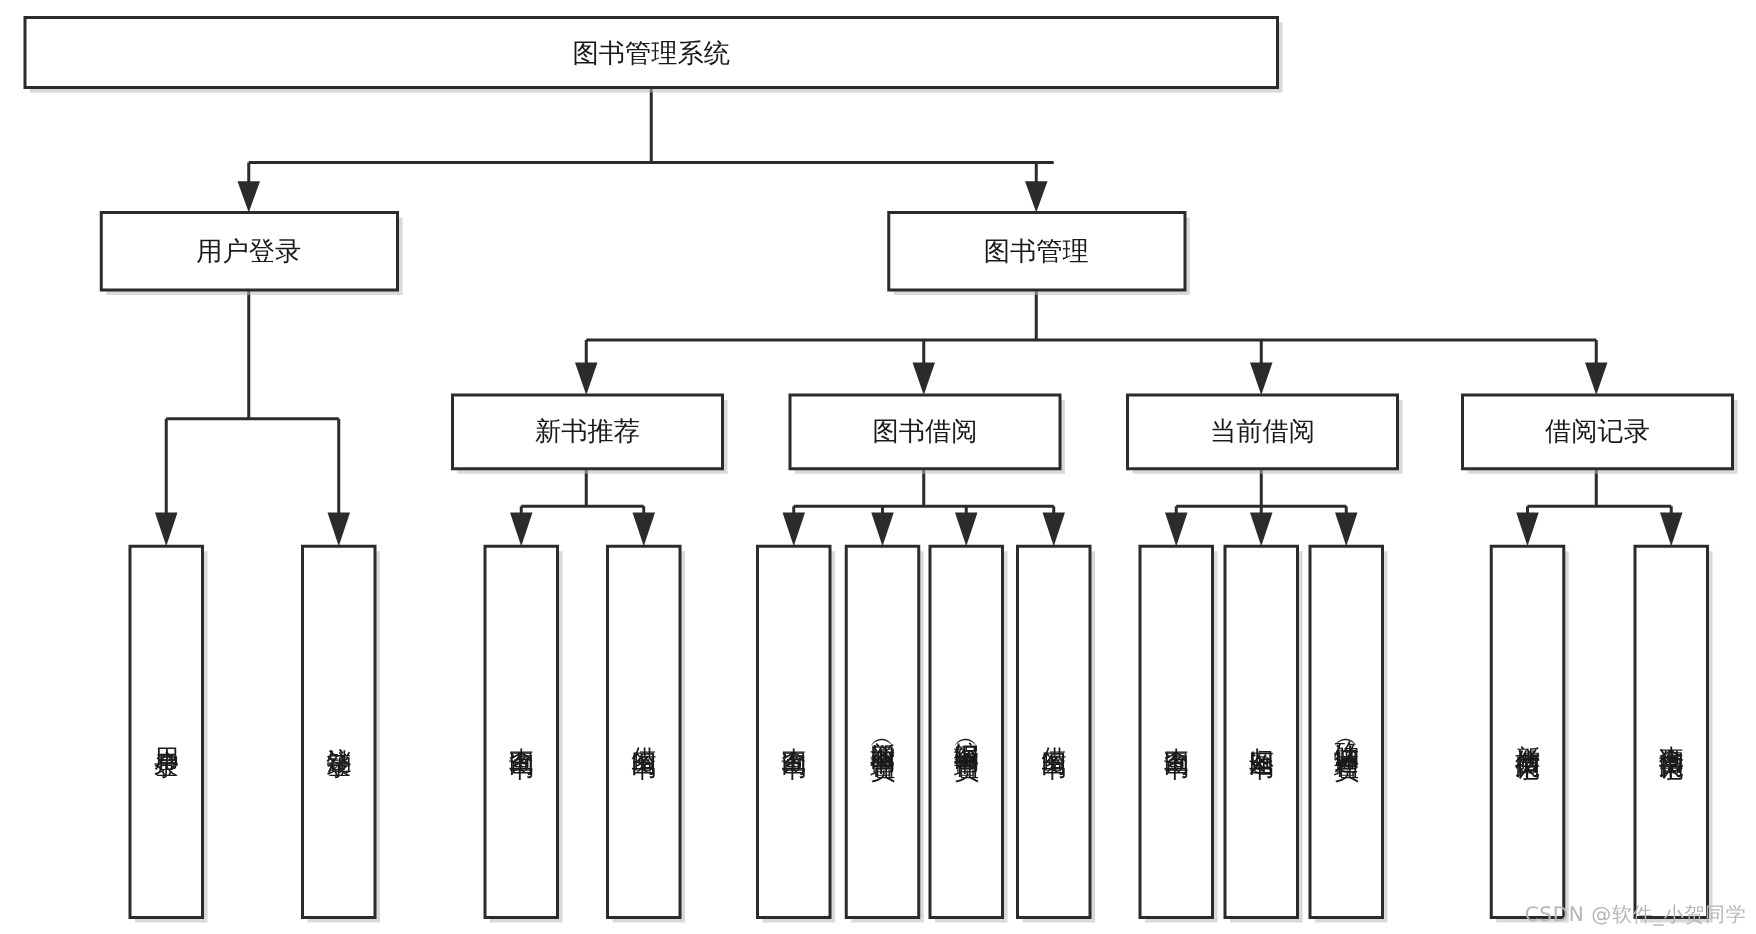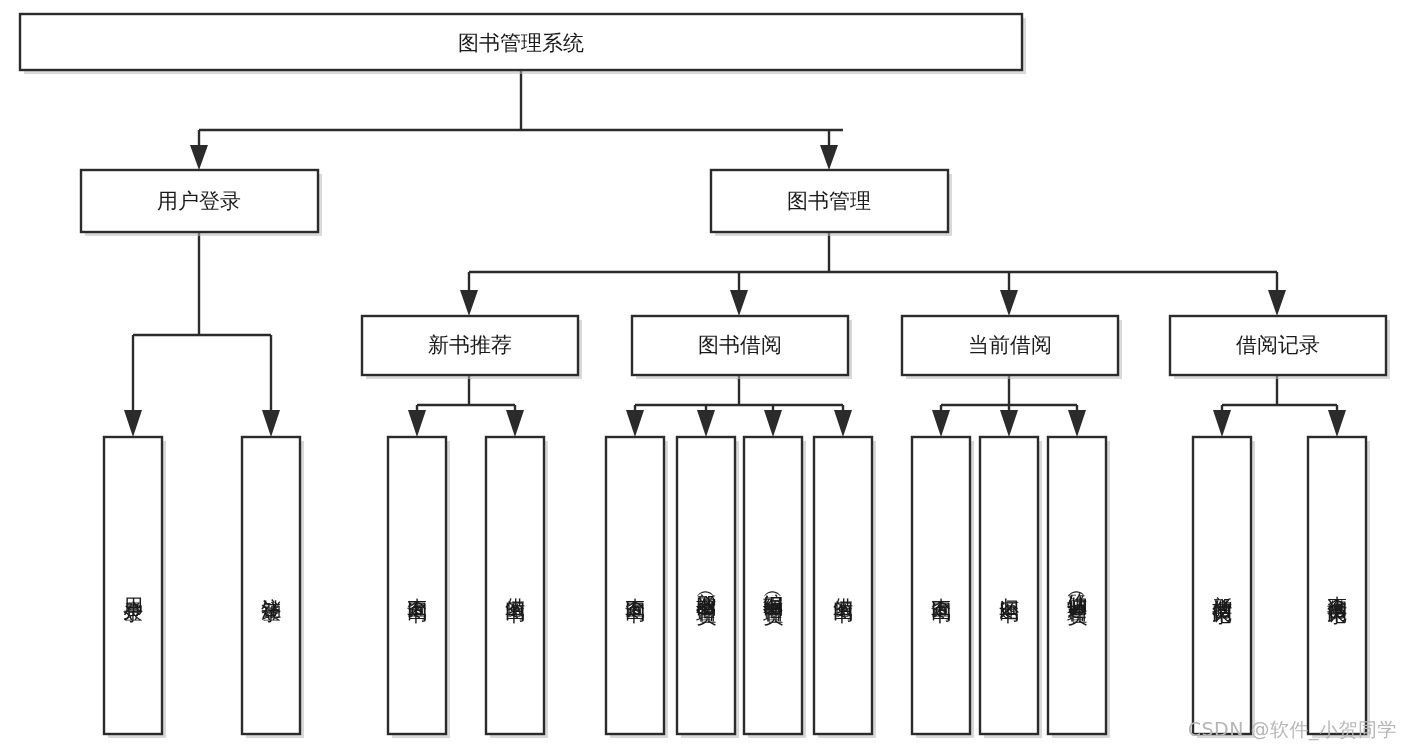--- a/index.html
+++ b/index.html
@@ -69,21 +69,21 @@
     letter-spacing: 2px;
     color: #1a1a1a;
     white-space: nowrap;
     text-align: center;
   }
   .watermark {
     position: absolute;
     right: 8px;
     bottom: 4px;
     font-family: "DejaVu Sans", "Liberation Sans", sans-serif;
-    font-size: 19px;
+    font-size: 16px;
     color: #b6b6b6;
     letter-spacing: 0.5px;
     white-space: nowrap;
     margin-top: 45px;
   }
 </style>
 </head>
 <body>
 
 <div id="diagram-root">

